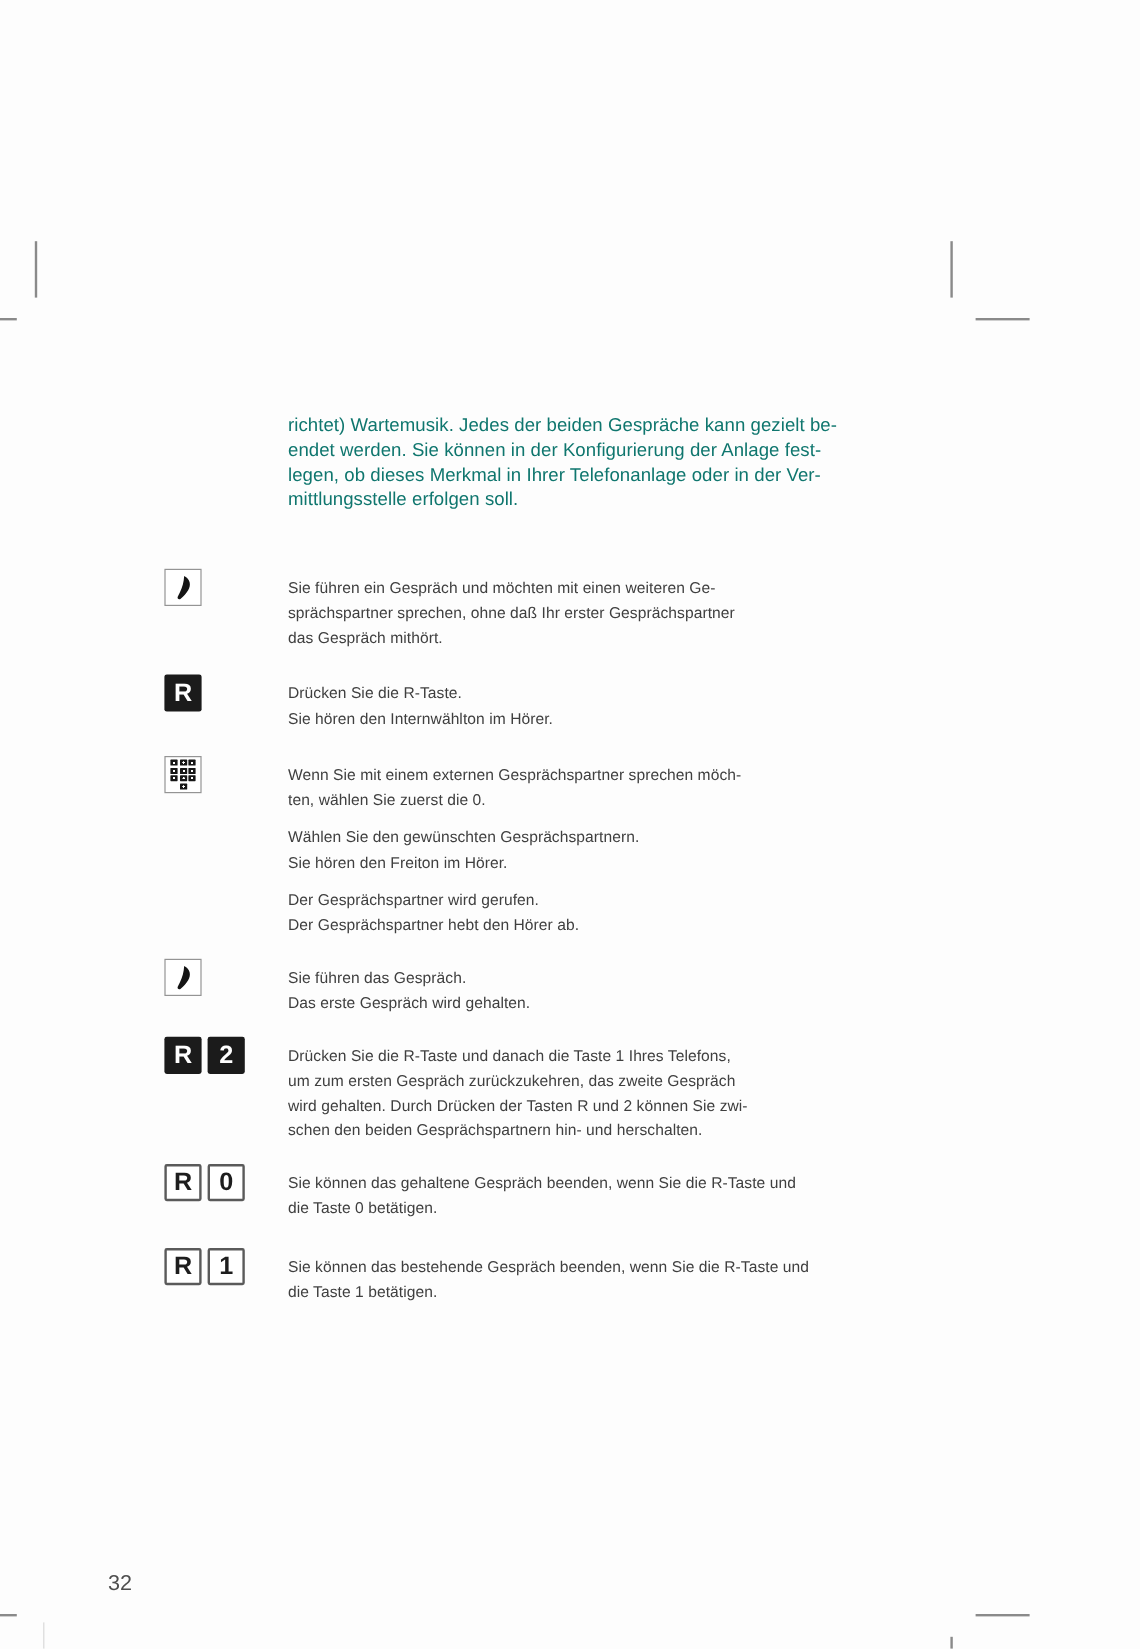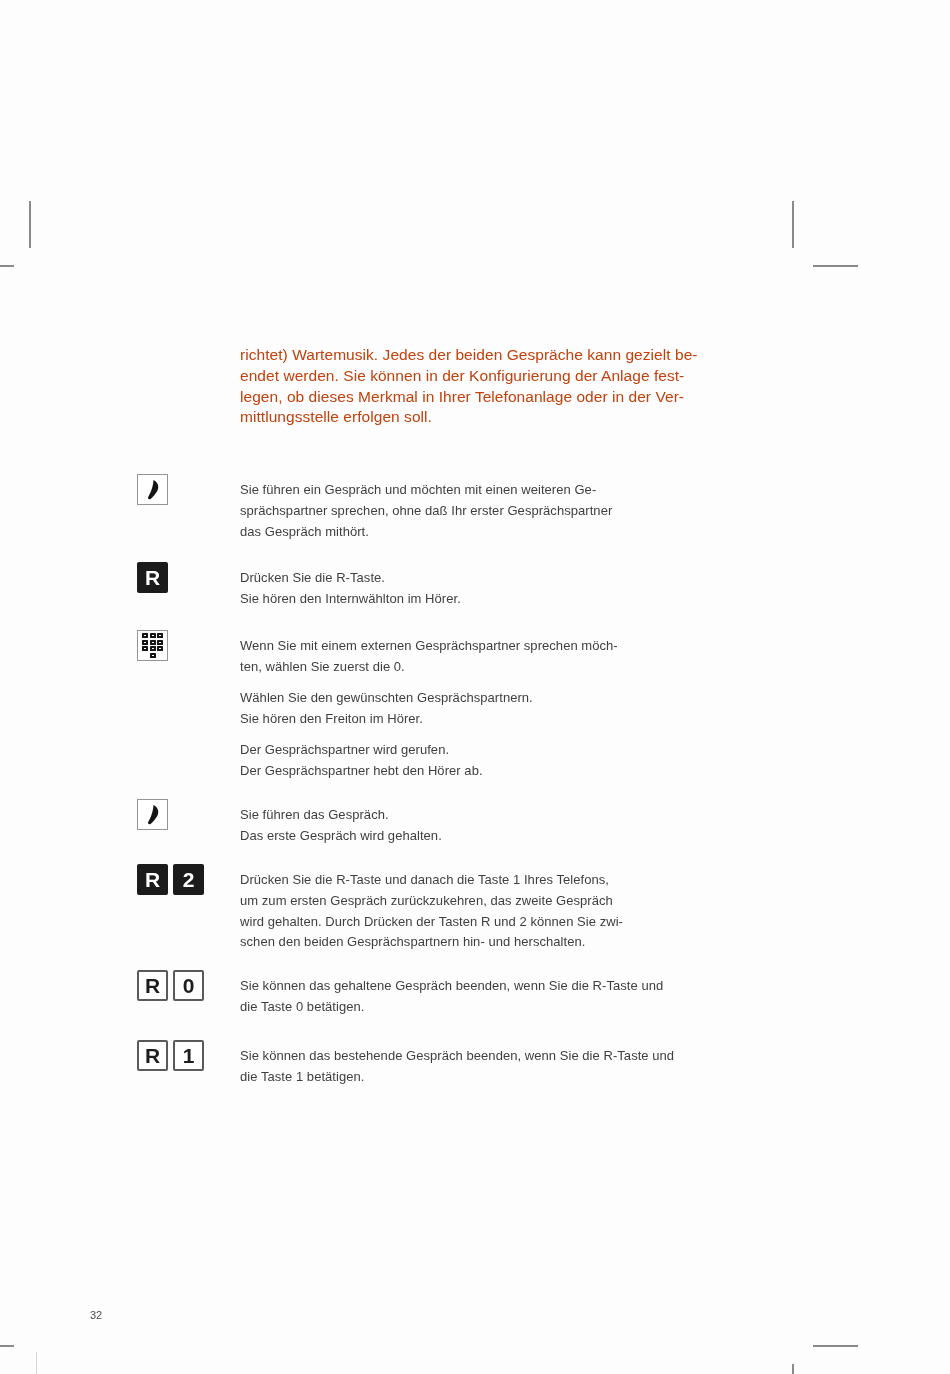--- a/index.html
+++ b/index.html
@@ -12,21 +12,21 @@
   }
   .crop { position: absolute; background: #8a8a8a; }
   .crop.faint { background: #d9d9d9; }
 
   .textblock {
     position: absolute;
     left: 240px;
     white-space: pre;
     font-size: 15.5px;
     line-height: 20.8px;
-    color: #c2410c;
+    color: #0f766e;
     letter-spacing: 0.05px;
   }
   .row { position: absolute; left: 0; width: 950px; height: 0; }
   .row .icons { position: absolute; left: 137px; top: -6px; display: flex; }
   .row .step-text {
     position: absolute; left: 240px; top: 0;
     white-space: pre; font-size: 13px; line-height: 20.8px;
     color: #3f3f3f; letter-spacing: 0.05px;
   }
 
@@ -59,21 +59,21 @@
   }
   .kp i {
     display: block;
     background: radial-gradient(circle at 50% 50%, #ffffff 0.9px, #161616 1px);
     border-radius: 0.5px;
   }
   .kp i.last { grid-column: 2; }
 
   .pagenum {
     position: absolute; left: 90px; top: 1309px;
-    font-size: 11px; color: #4e4e4e;
+    font-size: 18px; color: #4e4e4e;
   }
 </style>
 </head>
 <body>
 
 <div class="crop" style="left:29px; top:201px; width:2px; height:47px;"></div>
 <div class="crop" style="left:0; top:265px; width:14px; height:2px;"></div>
 <div class="crop" style="left:792px; top:201px; width:2px; height:47px;"></div>
 <div class="crop" style="left:813px; top:265px; width:45px; height:2px;"></div>
 <div class="crop" style="left:0; top:1345px; width:14px; height:2px;"></div>

